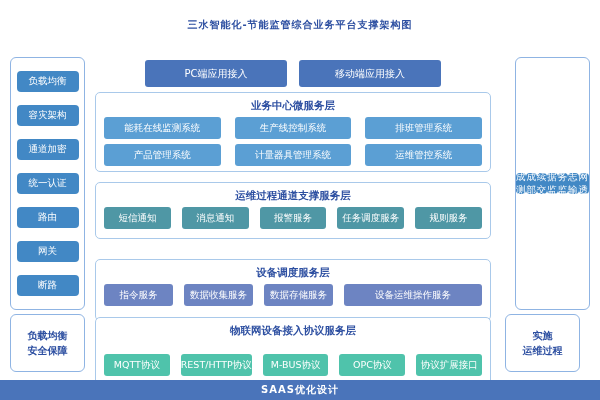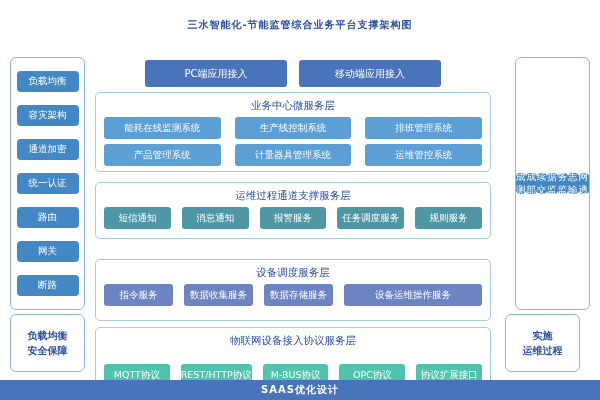--- a/index.html
+++ b/index.html
@@ -22,22 +22,22 @@
   .top-row{position:absolute;left:95px;top:60px;width:396px;height:19px;display:flex;
            justify-content:center;gap:12px;}
   .top-btn{width:142px;height:27px;background:var(--top-btn);border-radius:3px;color:#fff;
            font-size:10px;display:flex;align-items:center;justify-content:center;cursor:pointer;}
   .layer{position:absolute;left:95px;width:396px;border:1px solid var(--layer-border);
          border-radius:5px;background:#fff;padding:5px 8px 6px 8px;display:flex;
          flex-direction:column;gap:5px;}
   .layer-1{top:92px;height:80px;}
   .layer-2{top:182px;height:57px;}
   .layer-3{top:259px;height:62px;}
-  .layer-4{top:327px;height:69px;gap:17px;}
-  .layer-title{text-align:center;font-size:10.5px;font-weight:normal;color:var(--title-text);
+  .layer-4{top:317px;height:69px;gap:17px;}
+  .layer-title{text-align:center;font-size:10.5px;font-weight:bold;color:var(--title-text);
                height:14px;line-height:14px;flex:0 0 auto;}
   .btn-row{display:flex;gap:14px;flex:1;}
   .chip{flex:1;border-radius:3px;color:#fff;font-size:9.5px;display:flex;align-items:center;
         justify-content:center;height:22px;cursor:pointer;white-space:nowrap;}
   .row-gap-sm{gap:11px;}
   .chip.wide{flex:2;}
   .c-l1{background:var(--layer1-btn);}
   .c-l2{background:var(--layer2-btn);}
   .c-l3{background:var(--layer3-btn);}
   .c-l4{background:var(--layer4-btn);}

